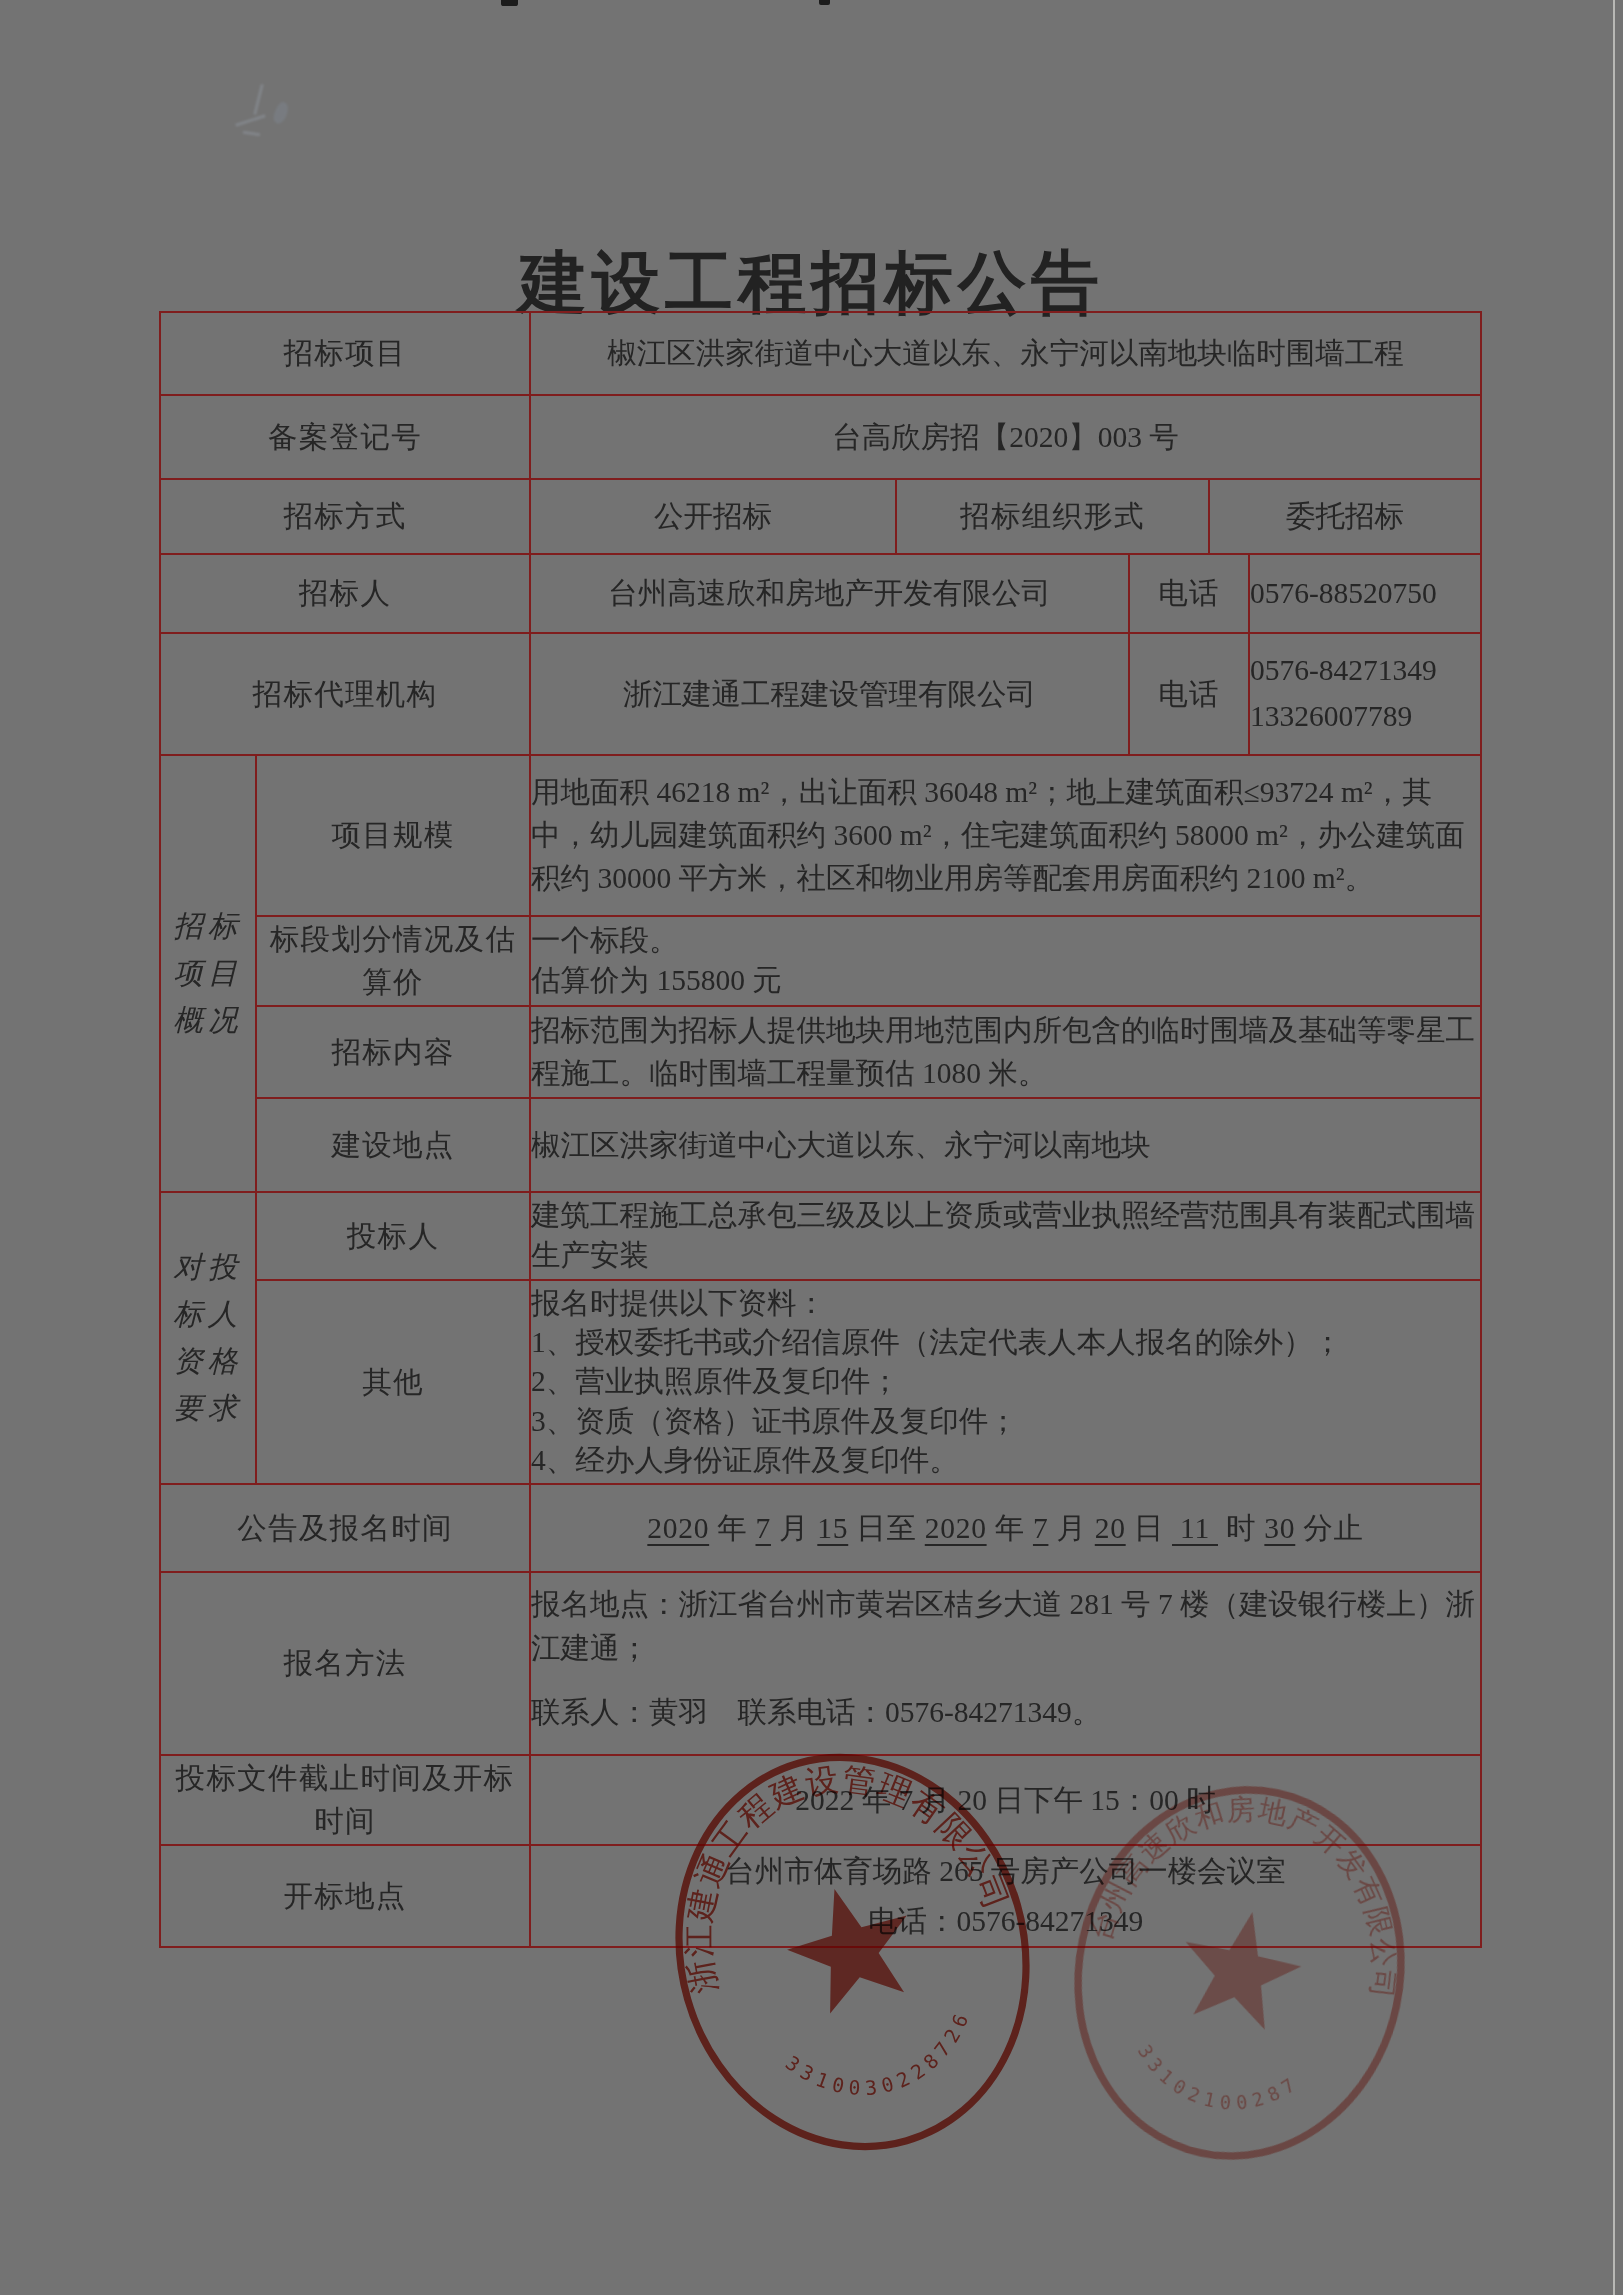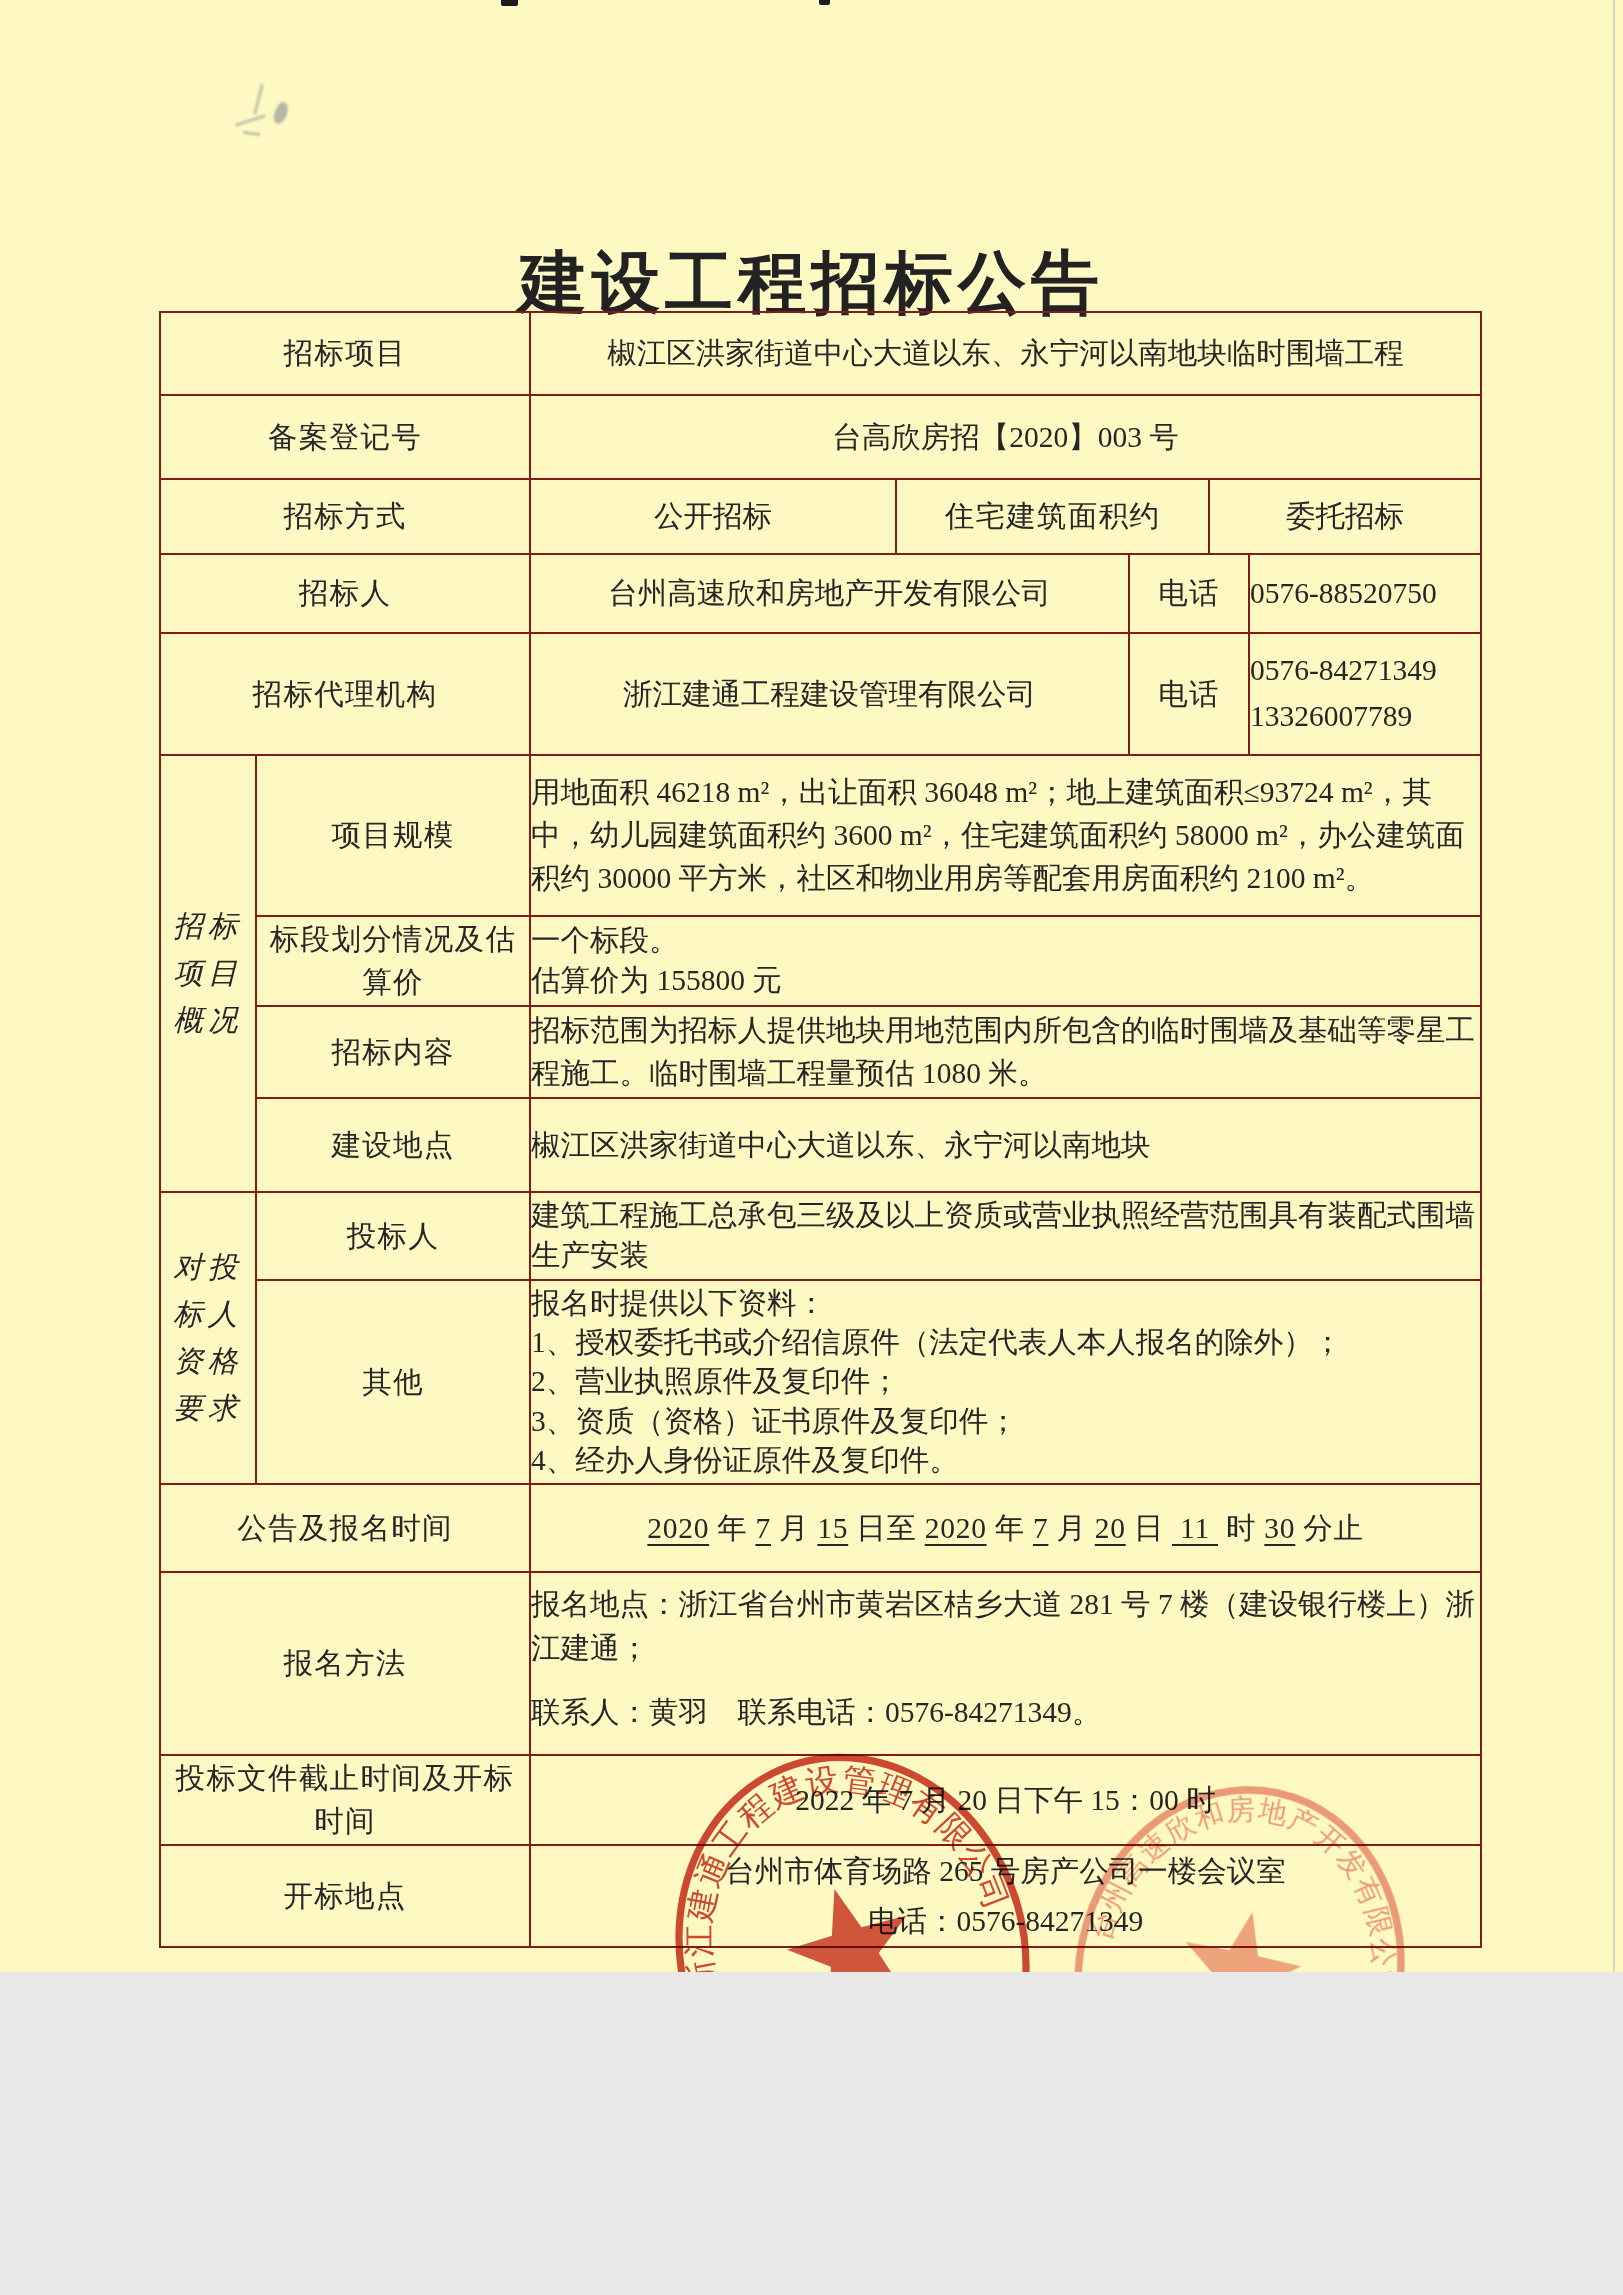--- a/index.html
+++ b/index.html
@@ -1,19 +1,19 @@
 <!DOCTYPE html>
 <html style="font-size:10.5px"><head>
 <meta charset="utf-8">
 <style>
   html,body{margin:0;padding:0;background:#e8e8e6;}
   .page{
     position:relative;
-    width:1623px;height:1972px;
-    background:#fef9c3;
+    width:1623px;height:2295px;
+    background:#737373;
     overflow:hidden;
     font-family:"Liberation Serif","DejaVu Serif",serif;
     color:#262626;
   }
   
   .edge-line{position:absolute;top:0;left:1613px;width:2px;height:2295px;background:#c9c9c5;opacity:.8;}
   .speck{position:absolute;background:#1c1c1c;}
   .speck.s1{left:501px;top:0;width:17px;height:5.9px;border-radius:0 0 2.6px 2.6px;}
   .speck.s2{left:819px;top:0;width:10.5px;height:4.6px;border-radius:0 0 2px 2px;}
   .smudge{position:absolute;left:223px;top:72px;width:92px;height:79px;filter:blur(0.8px);opacity:.55;}
@@ -102,21 +102,21 @@
     </tr>
 
     <tr style="height:84px">
       <td colspan="2" class="lbl">备案登记号</td>
       <td colspan="5" class="c-center">台高欣房招【2020】003 号</td>
     </tr>
 
     <tr style="height:75px">
       <td colspan="2" class="lbl">招标方式</td>
       <td class="c-center">公开招标</td>
-      <td colspan="2" class="lbl">住宅建筑面积约</td>
+      <td colspan="2" class="lbl">招标组织形式</td>
       <td colspan="2" class="c-center">委托招标</td>
     </tr>
 
     <tr style="height:79px">
       <td colspan="2" class="lbl">招标人</td>
       <td colspan="2" class="c-center">台州高速欣和房地产开发有限公司</td>
       <td colspan="2" class="lbl">电话</td>
       <td class="c-center stack-phones">
             <div class="ln">0576-88520750</div>
           </td>

